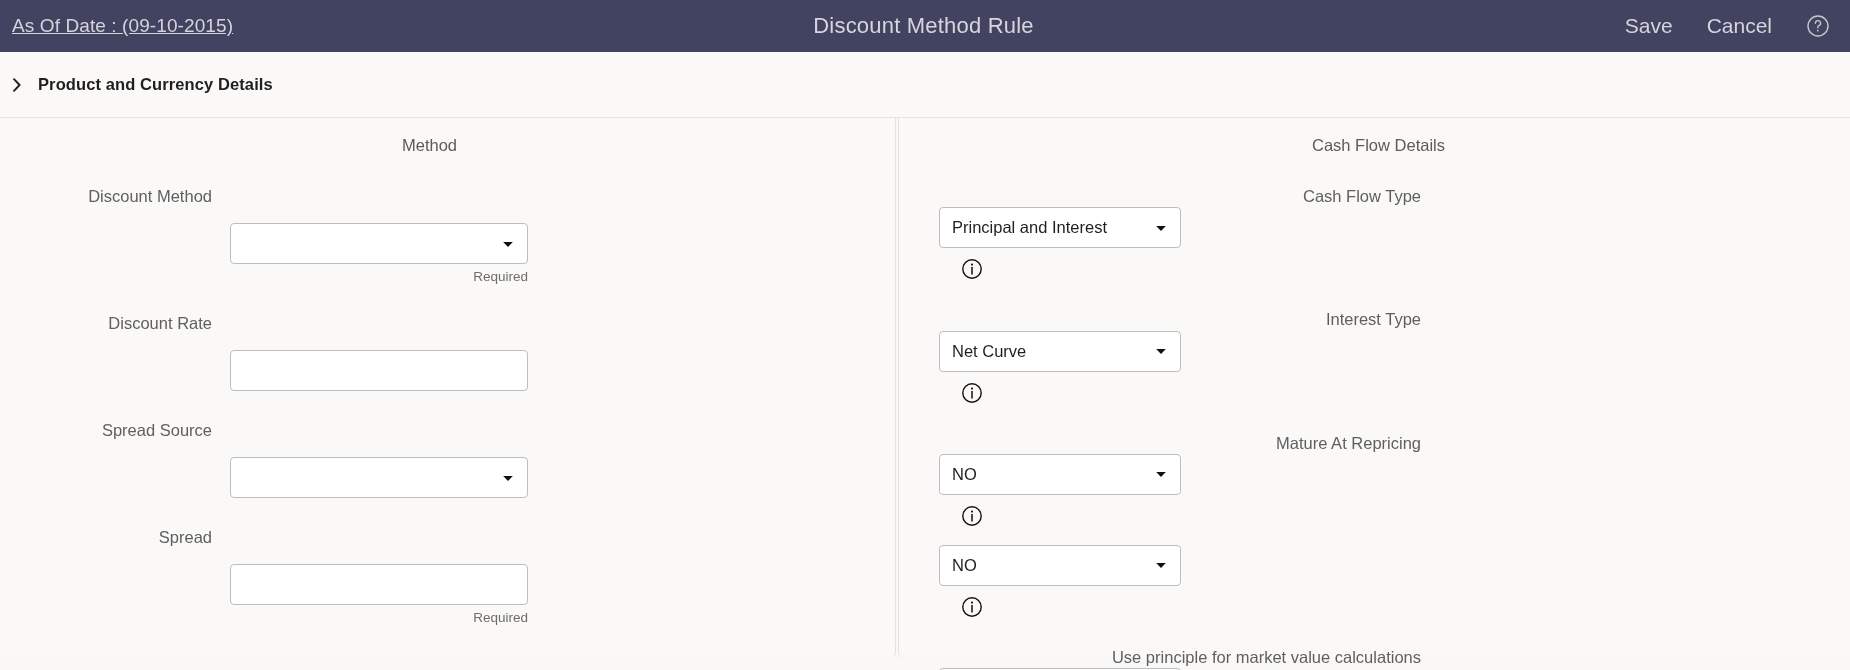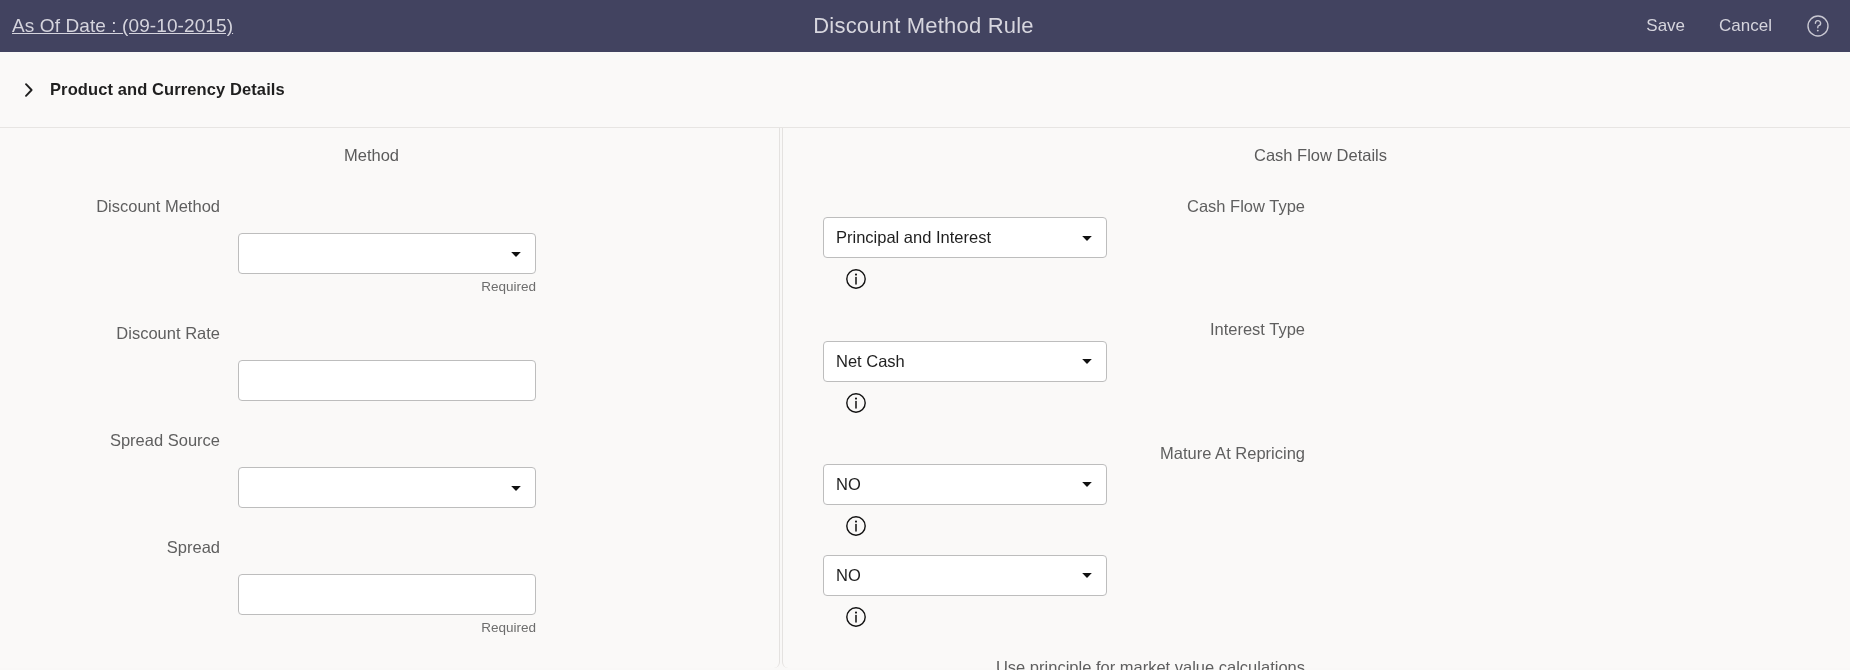--- a/index.html
+++ b/index.html
@@ -45,43 +45,43 @@
   .topbar-right {
     margin-left: auto;
     display: flex;
     align-items: center;
     gap: 34px;
     padding-right: 20px;
     position: relative;
     z-index: 2;
   }
   .topbar-action {
-    font-size: 17px;
+    font-size: 21px;
     color: #d5d4dd;
     cursor: pointer;
     white-space: nowrap;
   }
   .help-icon {
     width: 24px;
     height: 24px;
     display: flex;
     align-items: center;
     justify-content: center;
     cursor: pointer;
   }
   .help-icon svg { display: block; }
 
   
   .accordion {
-    height: 76px;
+    height: 66px;
     background: #faf9f8;
     border-bottom: 1px solid #e7e5e3;
     display: flex;
     align-items: center;
-    padding-left: 16px;
+    padding-left: 4px;
     box-sizing: border-box;
   }
   .accordion-toggle {
     width: 26px;
     height: 26px;
     display: flex;
     align-items: center;
     justify-content: center;
     cursor: pointer;
     flex: none;
@@ -104,21 +104,21 @@
   .panel {
     background: #faf9f8;
     border: 1px solid #e4e2e0;
     border-top: none;
     border-bottom: none;
     box-sizing: border-box;
     position: relative;
     padding-top: 10px;
   }
   .panel-left {
-    width: 780px;
+    width: 896px;
     border-left: none;
     border-radius: 0 0 6px 0;
   }
   .panel-gap { width: 2px; }
   .panel-right {
     flex: 1;
     border-right: none;
     border-radius: 0 0 0 6px;
   }
   .panel-heading {
@@ -130,38 +130,38 @@
   }
   .panel-left .panel-heading { padding-right: 36px; }
   .panel-right .panel-heading { padding-left: 8px; }
 
   
   .form-row {
     display: flex;
     align-items: flex-start;
     margin-top: 18px;
   }
-  .panel-left .form-row { padding-left: 32px; }
+  .panel-left .form-row { padding-left: 24px; }
   .panel-right .form-row { padding-left: 40px; flex-direction: column; }
 
   .field-label {
     font-size: 16.5px;
     color: #5f5f5f;
     text-align: right;
     line-height: 1.35;
     padding-top: 10px;
     box-sizing: border-box;
     flex: none;
   }
   .panel-left .field-label { width: 206px; padding-right: 18px; }
   .panel-right .field-label { width: 506px; padding-right: 24px; }
 
   .field-col { flex: none; }
   .panel-left .field-col { width: 298px; margin-top: 48px; }
-  .panel-right .field-col { width: 284px; }
+  .panel-right .field-col { width: 242px; }
 
   .control {
     height: 41px;
     background: #ffffff;
     border: 1px solid #bdbdbd;
     border-radius: 4px;
     box-sizing: border-box;
     display: flex;
     align-items: center;
     padding: 0 12px;
@@ -310,21 +310,21 @@
           <circle cx="11" cy="6.6" r="1.05" fill="#111111"></circle>
           <path d="M11 9.4 V16" stroke="#111111" stroke-width="1.5" stroke-linecap="round"></path>
         </svg>
       </div>
     </div>
 
     <div class="form-row">
       <div class="field-label">Interest Type</div>
       <div class="field-col">
         <div class="control">
-          <span class="control-value">Net Cash</span>
+          <span class="control-value">Net Curve</span>
           <span class="caret">
             <svg width="14" height="14" viewBox="0 0 14 14">
                 <path d="M2.2 5 L7 10 L11.8 5 Z" fill="#101010"></path>
               </svg>
           </span>
         </div>
       </div>
       <div class="info-icon">
         <svg width="22" height="22" viewBox="0 0 22 22">
           <circle cx="11" cy="11" r="9.2" fill="none" stroke="#111111" stroke-width="1.4"></circle>

